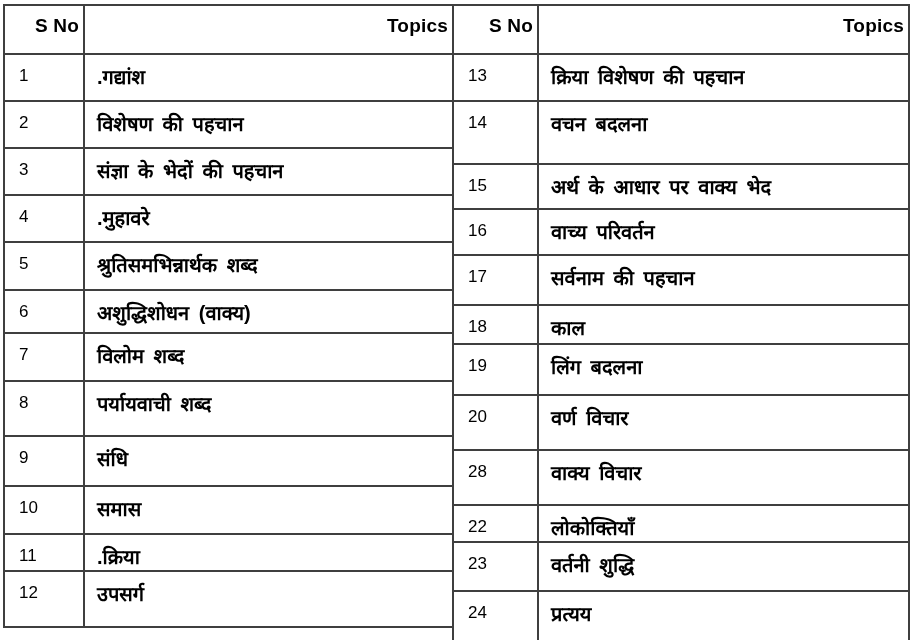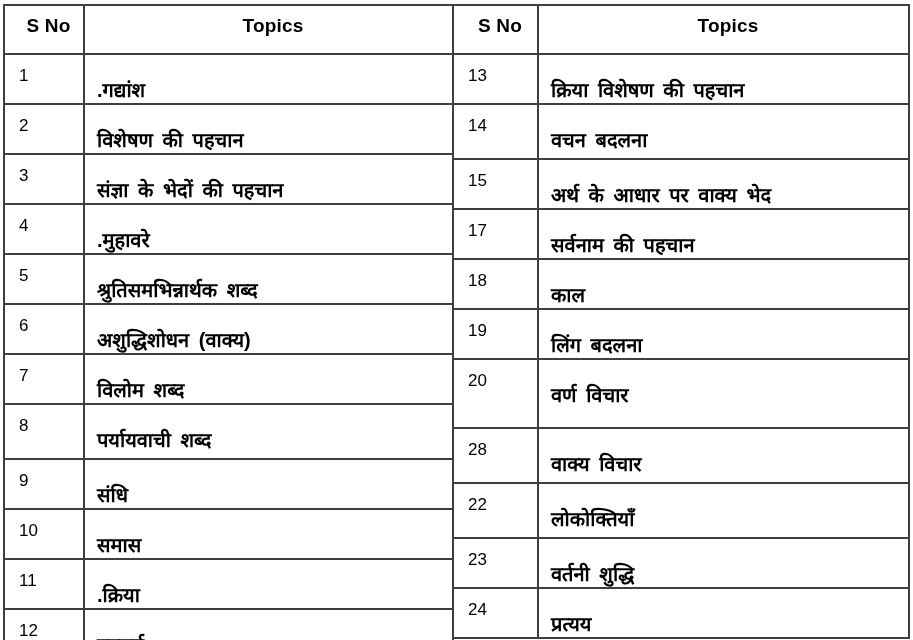--- a/index.html
+++ b/index.html
@@ -32,60 +32,60 @@
   }
   .tbl-left  { width: 449px; }
   .tbl-right { width: 456px; margin-left: -2px; }
   th, td {
     border: 2px solid #3f3f3f;
     vertical-align: top;
     overflow: hidden;
     white-space: nowrap;
   }
   th {
-    text-align: center;
+    text-align: right;
     font-size: 19px;
     font-weight: 700;
     padding: 9px 4px 16px 13px;
     letter-spacing: 0.2px;
   }
   td.sno {
     font-size: 17px;
     font-weight: 400;
     padding: 11px 4px 0 14px;
   }
   td.topic {
     font-size: 20px;
     font-weight: 700;
-    padding: 21px 6px 0 12px;
+    padding: 8px 6px 0 12px;
     word-spacing: 4px;
   }
   
   .tbl-left  tr:nth-child(1)  { height: 49px; }
   .tbl-left  tr:nth-child(2)  { height: 47px; }
   .tbl-left  tr:nth-child(3)  { height: 47px; }
   .tbl-left  tr:nth-child(4)  { height: 47px; }
   .tbl-left  tr:nth-child(5)  { height: 47px; }
   .tbl-left  tr:nth-child(6)  { height: 48px; }
   .tbl-left  tr:nth-child(7)  { height: 43px; }
   .tbl-left  tr:nth-child(8)  { height: 48px; }
   .tbl-left  tr:nth-child(9)  { height: 55px; }
   .tbl-left  tr:nth-child(10) { height: 50px; }
   .tbl-left  tr:nth-child(11) { height: 48px; margin-left: 18px; }
   .tbl-left  tr:nth-child(12) { height: 34px; }
   .tbl-left  tr:nth-child(13) { height: 56px; }
   
   .tbl-right tr:nth-child(1)  { height: 49px; }
   .tbl-right tr:nth-child(2)  { height: 47px; }
-  .tbl-right tr:nth-child(3)  { height: 55px; }
+  .tbl-right tr:nth-child(3)  { height: 63px; }
   .tbl-right tr:nth-child(4)  { height: 45px; }
   .tbl-right tr:nth-child(5)  { height: 46px; }
   .tbl-right tr:nth-child(6)  { height: 50px; }
   .tbl-right tr:nth-child(7)  { height: 39px; }
-  .tbl-right tr:nth-child(8)  { height: 69px; }
+  .tbl-right tr:nth-child(8)  { height: 51px; }
   .tbl-right tr:nth-child(9)  { height: 55px; }
   .tbl-right tr:nth-child(10) { height: 55px; }
   .tbl-right tr:nth-child(11) { height: 33px; }
   .tbl-right tr:nth-child(12) { height: 49px; }
   .tbl-right tr:nth-child(13) { height: 53px; }
 </style>
 </head>
 <body>
 
 <div class="page">
@@ -168,20 +168,24 @@
         </tr>
         <tr>
           <td class="sno">14</td>
           <td class="topic">वचन बदलना</td>
         </tr>
         <tr>
           <td class="sno">15</td>
           <td class="topic">अर्थ के आधार पर वाक्य भेद</td>
         </tr>
         <tr>
+          <td class="sno">16</td>
+          <td class="topic">वाच्य परिवर्तन</td>
+        </tr>
+        <tr>
           <td class="sno">17</td>
           <td class="topic">सर्वनाम की पहचान</td>
         </tr>
         <tr>
           <td class="sno">18</td>
           <td class="topic">काल</td>
         </tr>
         <tr>
           <td class="sno">19</td>
           <td class="topic">लिंग बदलना</td>

